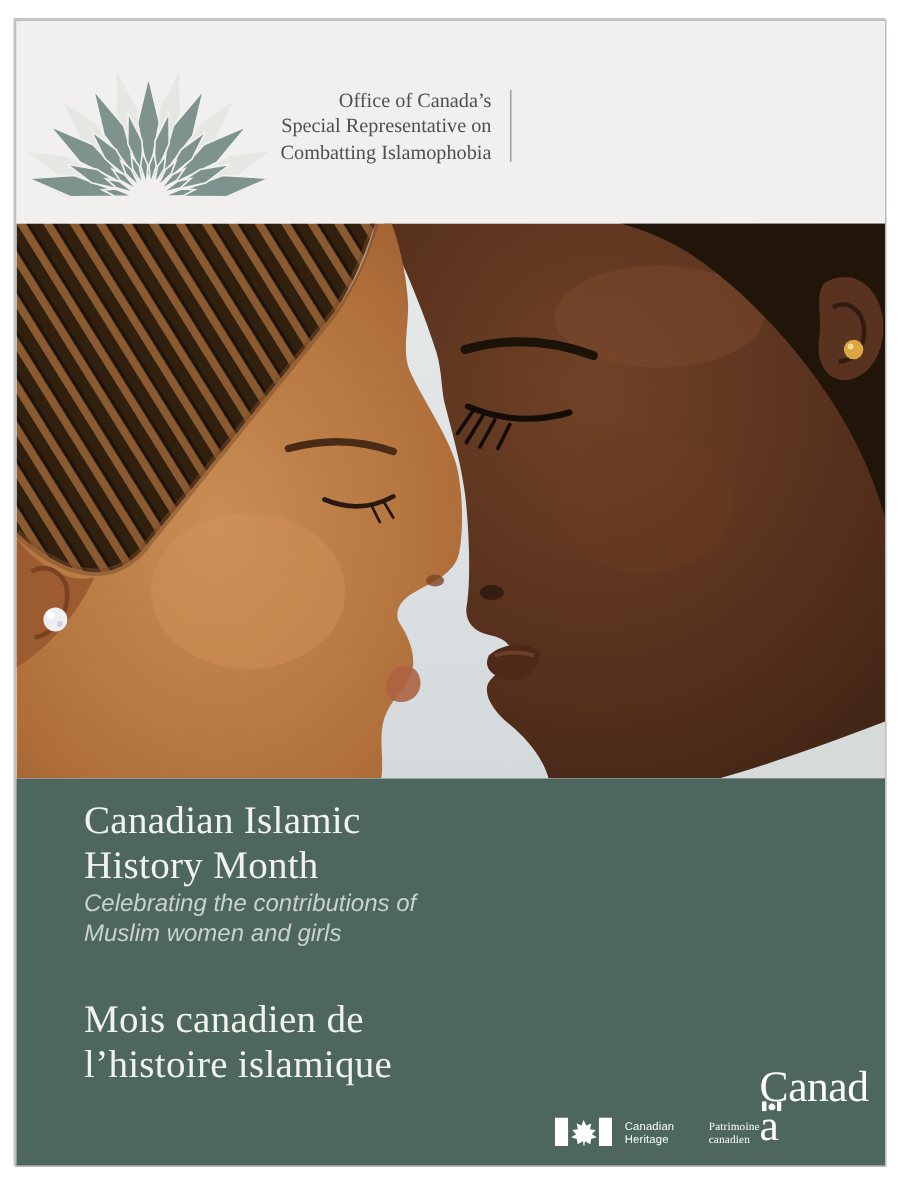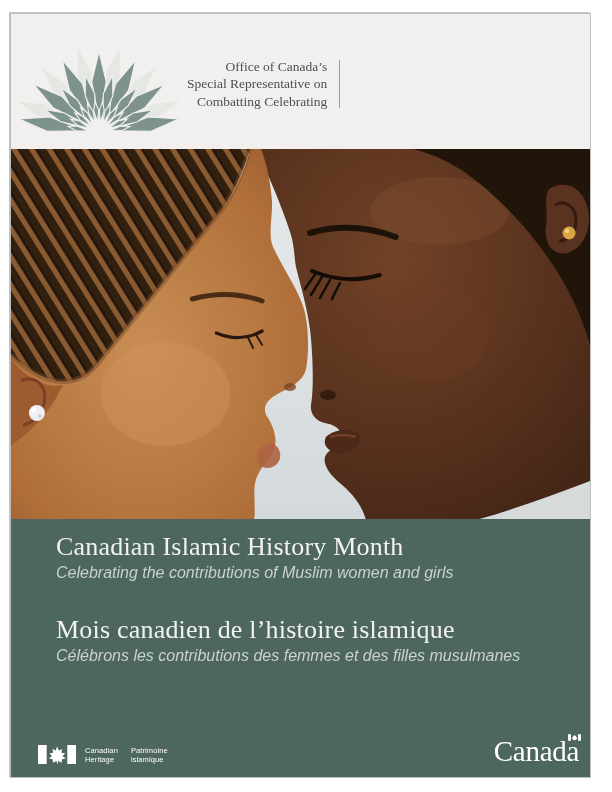--- a/index.html
+++ b/index.html
@@ -29,31 +29,31 @@
   .logo-wrap svg{display:block;width:100%;height:100%;}
   .org-row{margin-top:5px;display:flex;align-items:stretch;}
   .org-col{font-family:"Liberation Serif",serif;font-size:13.5px;line-height:17.5px;color:var(--org-text);}
   .org-en{text-align:right;padding-right:12px;}
   .org-fr{text-align:left;padding-left:12px;}
   .org-divider{width:1px;background:#9e9e9c;margin:2px 0;}
   
   .photo{height:370px;flex:0 0 auto;line-height:0;background:var(--photo-bg);}
   .photo svg{width:100%;height:370px;display:block;}
   
-  .banner{flex:1 1 auto;background:var(--banner-green);display:flex;flex-direction:column;color:#fff;}
+  .banner{flex:1 1 auto;background:var(--banner-green);display:flex;flex-direction:row;color:#fff;}
   .banner-text{padding:13px 20px 0 45px;}
   .banner-title{font-family:"Liberation Serif",serif;font-weight:400;font-size:26px;line-height:30px;color:var(--title-color);letter-spacing:.2px;}
   .banner-sub{font-family:"Liberation Sans",sans-serif;font-style:italic;font-size:16px;line-height:20px;margin-top:1px;color:var(--subtitle-color);}
   .banner-title.fr{margin-top:32px;}
   .footer-row{margin-top:auto;margin-bottom:13px;padding:0 11px 0 27px;display:flex;align-items:flex-end;justify-content:space-between;}
   .heritage{display:flex;align-items:center;}
   .heritage svg{width:38px;height:19px;display:block;}
   .heritage-cols{display:flex;margin-left:9px;}
   .heritage-col{font-size:7.5px;line-height:9px;color:#ffffff;letter-spacing:.1px;}
-  .heritage-col + .heritage-col{margin-left:13px;}
+  .heritage-col + .heritage-col{margin-left:23px;font-family:Liberation Serif, serif;}
   .wordmark{font-family:"Liberation Serif",serif;font-size:29px;line-height:26px;color:#ffffff;letter-spacing:-.3px;}
   .wordmark .a-flag{position:relative;display:inline-block;}
   .wordmark .a-flag svg{position:absolute;top:-4px;left:1.5px;width:13px;height:7px;}
 </style>
 </head>
 <body>
 
 <div class="page">
   <div class="poster">
 
@@ -98,21 +98,21 @@
             <polygon points="86.6,89.9 74.5,83.1 69.0,75.1 77.9,79.1" fill="#7e938e" stroke="#f1f0ee" stroke-width="1.2"></polygon>
             <polygon points="85.1,92.2 71.7,88.5 64.4,82.1 74.0,83.9" fill="#7e938e" stroke="#f1f0ee" stroke-width="1.2"></polygon>
             <polygon points="84.2,94.8 70.4,94.5 61.7,90.0 71.4,89.4" fill="#7e938e" stroke="#f1f0ee" stroke-width="1.2"></polygon>
             <path d="M95,79 l2.2,4.4 3.8,-1.6 -1,4.4 4.4,0.6 -3,3.4 3.8,2.2 -4.4,1.4 -0.6,4 -4,-2.2 -1.2,4.8 -1.2,-4.8 -4,2.2 -0.6,-4 -4.4,-1.4 3.8,-2.2 -3,-3.4 4.4,-0.6 -1,-4.4 3.8,1.6 z" fill="#f1f0ee"></path>
           </svg>
       </div>
       <div class="org-row">
         <div class="org-col org-en">
           <div>Office of Canada’s</div>
           <div>Special Representative on</div>
-          <div>Combatting Celebrating</div>
+          <div>Combatting Islamophobia</div>
         </div>
         <div class="org-divider"></div>
       </div>
     </div>
 
     <div class="photo">
       <svg viewBox="0 0 581 370" preserveAspectRatio="none">
         <defs>
           <linearGradient id="bgGrad" x1="0" y1="0" x2="0" y2="1">
             <stop offset="0" stop-color="#e7eaeb"></stop>
@@ -176,38 +176,37 @@
         <ellipse cx="280" cy="238" rx="6" ry="4" fill="#7c4322" opacity="0.8"></ellipse>
         <path d="M250,300 C258,292 268,294 270,304 C272,314 262,322 252,318 C246,314 246,306 250,300 Z" fill="#ad6341" opacity="0.9"></path>
       </svg>
     </div>
 
     <div class="banner">
       <div class="banner-text">
         <div class="banner-title">Canadian Islamic History Month</div>
         <div class="banner-sub">Celebrating the contributions of Muslim women and girls</div>
         <div class="banner-title fr">Mois canadien de l’histoire islamique</div>
-        <div class="banner-sub">Célébrons les contributions des femmes et des filles musulmanes</div>
       </div>
 
       <div class="footer-row">
         <div class="heritage">
           <svg viewBox="0 0 48 24">
             <rect x="0" y="0" width="11" height="24" fill="#ffffff"></rect>
             <rect x="37" y="0" width="11" height="24" fill="#ffffff"></rect>
             <path fill="#ffffff" d="M24,2 l2.4,4.8 4.2,-1.8 -1.1,4.8 4.8,0.7 -3.3,3.7 4.2,2.4 -4.8,1.5 -0.7,4.4 -4.4,-2.4 -0.9,5.5 -0.9,-5.5 -4.4,2.4 -0.7,-4.4 -4.8,-1.5 4.2,-2.4 -3.3,-3.7 4.8,-0.7 -1.1,-4.8 4.2,1.8 z"></path>
           </svg>
           <div class="heritage-cols">
             <div class="heritage-col">
               <div>Canadian</div>
               <div>Heritage</div>
             </div>
             <div class="heritage-col">
               <div>Patrimoine</div>
-              <div>islamique</div>
+              <div>canadien</div>
             </div>
           </div>
         </div>
 
         <div class="wordmark"><span>Canad</span><span class="a-flag"><span>a</span><svg viewBox="0 0 48 24">
                 <rect x="0" y="0" width="11" height="24" fill="#ffffff"></rect>
                 <rect x="37" y="0" width="11" height="24" fill="#ffffff"></rect>
                 <path fill="#ffffff" d="M24,2 l2.4,4.8 4.2,-1.8 -1.1,4.8 4.8,0.7 -3.3,3.7 4.2,2.4 -4.8,1.5 -0.7,4.4 -4.4,-2.4 -0.9,5.5 -0.9,-5.5 -4.4,2.4 -0.7,-4.4 -4.8,-1.5 4.2,-2.4 -3.3,-3.7 4.8,-0.7 -1.1,-4.8 4.2,1.8 z"></path>
               </svg></span></div>
       </div>

